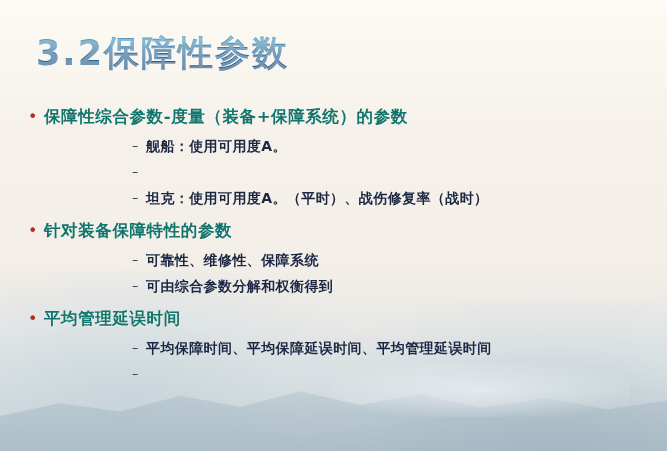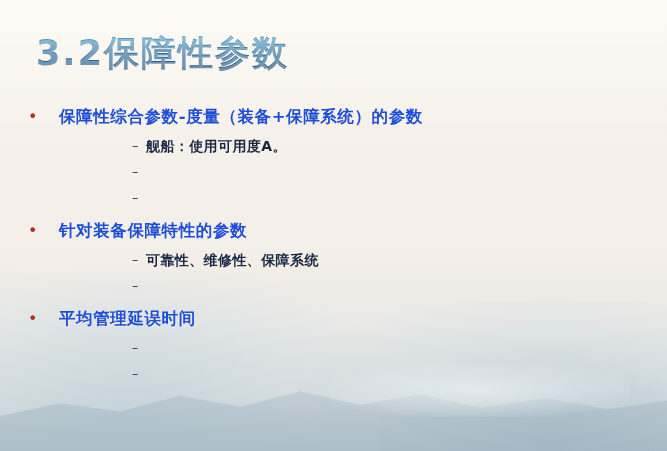--- a/index.html
+++ b/index.html
@@ -116,28 +116,27 @@
   }
   .lvl1 .dot {
     width: 16px;
     flex: 0 0 16px;
     color: #b2301f;
     font-size: 16px;
     line-height: 26px;
     text-align: left;
   }
   .lvl1 .txt {
-    color: #1d4ed8;
+    color: #0f766e;
     font-size: 16.5px;
     font-weight: 700;
     line-height: 26px;
     letter-spacing: 0.6px;
     text-shadow: 0.5px 0.5px 0 rgba(255,240,235,0.6);
     white-space: nowrap;
-    margin-left: 15px;
   }
 
   .sub-block {
     margin: 4px 0 8px 0;
   }
   .lvl2 {
     display: flex;
     align-items: flex-start;
     padding-left: 132px;
     margin-bottom: 2px;
@@ -188,44 +187,47 @@
       <div class="sub-block">
         <div class="lvl2">
           <span class="dash">–</span>
           <span class="txt">舰船：使用可用度A。</span>
         </div>
         <div class="lvl2">
           <span class="dash">–</span>
         </div>
         <div class="lvl2">
           <span class="dash">–</span>
+          <span class="txt">坦克：使用可用度A。（平时）、战伤修复率（战时）</span>
         </div>
       </div>
 
       <div class="lvl1">
         <span class="dot">•</span>
         <span class="txt">针对装备保障特性的参数</span>
       </div>
       <div class="sub-block">
         <div class="lvl2">
           <span class="dash">–</span>
           <span class="txt">可靠性、维修性、保障系统</span>
         </div>
         <div class="lvl2">
           <span class="dash">–</span>
+          <span class="txt">可由综合参数分解和权衡得到</span>
         </div>
       </div>
 
       <div class="lvl1">
         <span class="dot">•</span>
         <span class="txt">平均管理延误时间</span>
       </div>
       <div class="sub-block">
         <div class="lvl2">
           <span class="dash">–</span>
+          <span class="txt">平均保障时间、平均保障延误时间、平均管理延误时间</span>
         </div>
         <div class="lvl2 wrap">
           <span class="dash">–</span>
         </div>
       </div>
 
     </div>
   </div>
 </div>
 

